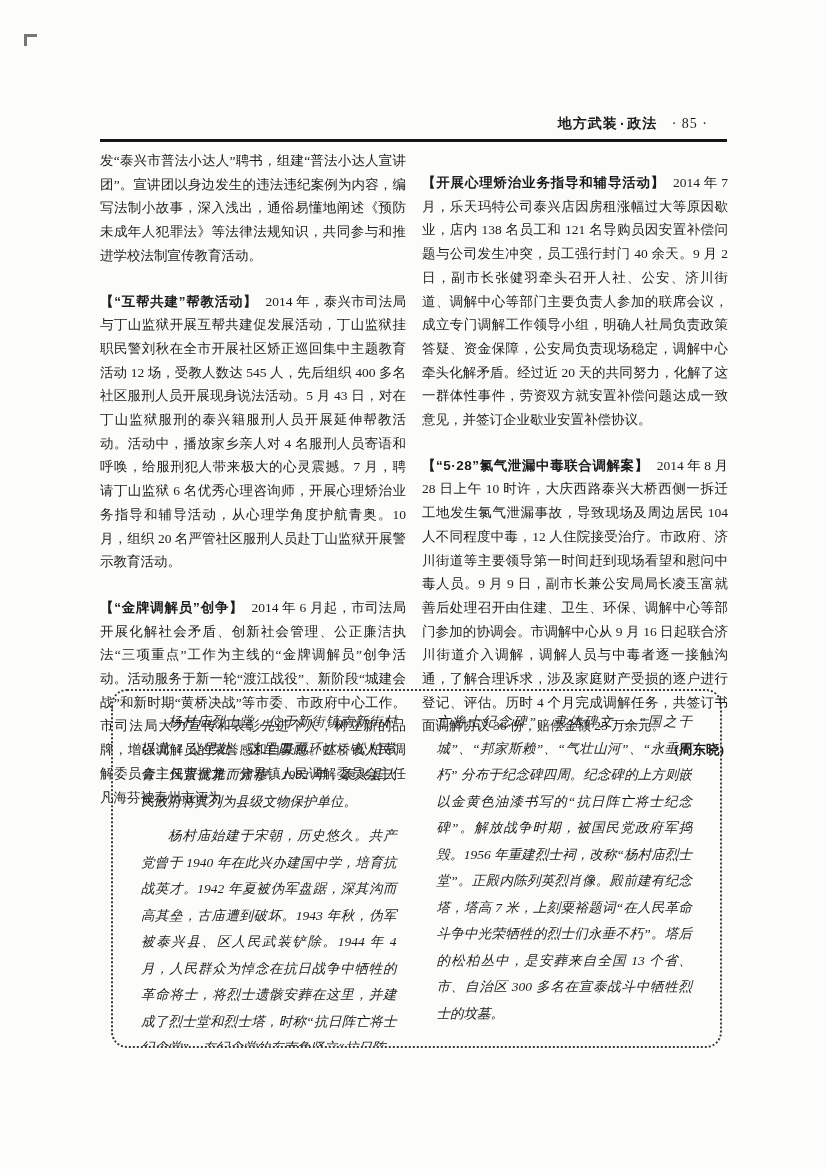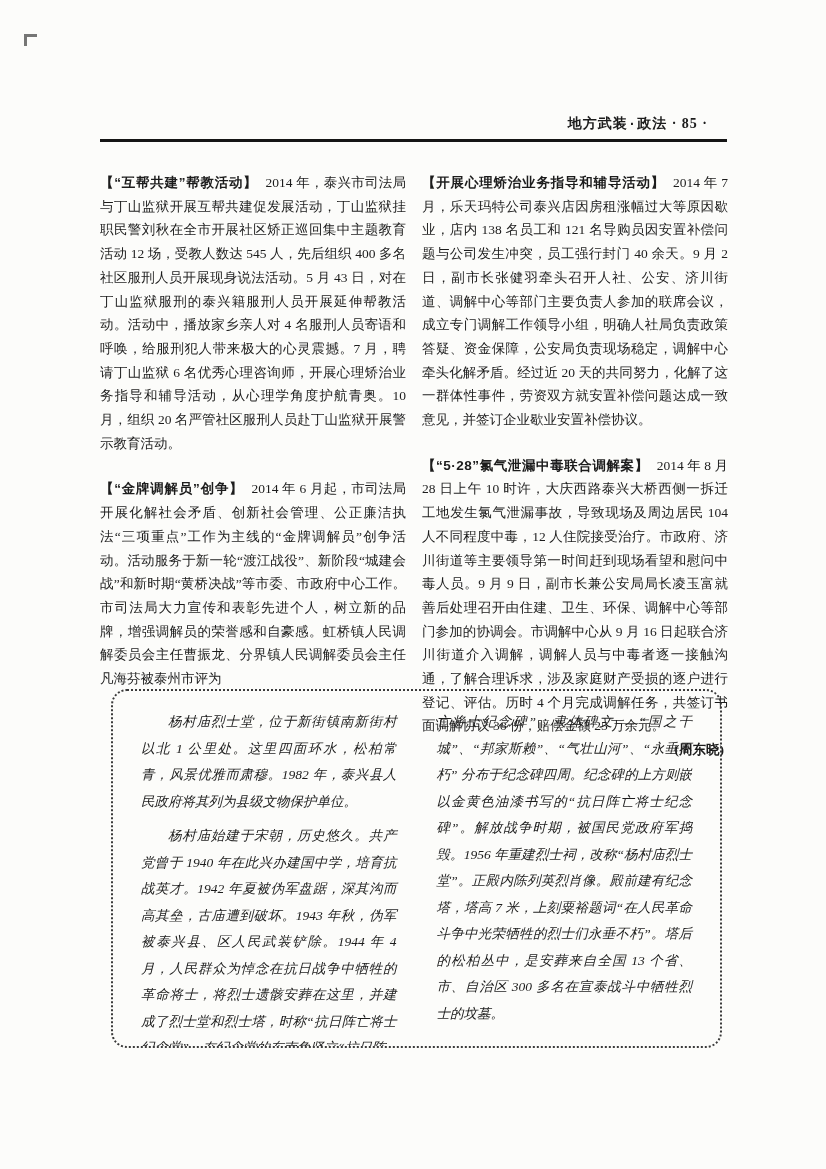--- a/index.html
+++ b/index.html
@@ -14,21 +14,21 @@
   }
   .scan-mark{
     position:absolute;left:24px;top:34px;width:10px;height:9px;
     border-left:3px solid #555;border-top:3px solid #555;opacity:.8;
   }
   .page-header{
     position:absolute;top:115px;left:100px;width:608px;
     text-align:right;font-size:14px;letter-spacing:1px;
   }
   .section-title{font-weight:700;font-family:Liberation Mono, monospace;}
-  .page-number{font-family:"Liberation Serif",serif;font-weight:700;}
+  .page-number{margin-left:10px;font-family:"Liberation Serif",serif;font-weight:400;}
   .header-rule{
     position:absolute;left:100px;top:139px;width:627px;height:3px;background:#151515;
   }
   .body-columns{
     position:absolute;left:100px;top:149px;width:628px;
     display:flex;gap:16px;
   }
   .col{width:306px;font-size:13.5px;line-height:23.7px;text-align:justify;}
   .col p{margin:0;}
   .col p.entry{margin-top:22px;}
@@ -74,20 +74,21 @@
 
   <div class="page-header">
     <span class="section-title">地方武装·政法</span>
     <span class="page-number">· 85 ·</span>
   </div>
   <div class="header-rule"></div>
 
   <div class="body-columns">
 
     <div class="col">
+      <p>发“泰兴市普法小达人”聘书，组建“普法小达人宣讲团”。宣讲团以身边发生的违法违纪案例为内容，编写法制小故事，深入浅出，通俗易懂地阐述《预防未成年人犯罪法》等法律法规知识，共同参与和推进学校法制宣传教育活动。</p>
       <p class="entry"><span class="entry-title">【“互帮共建”帮教活动】</span><span>2014 年，泰兴市司法局与丁山监狱开展互帮共建促发展活动，丁山监狱挂职民警刘秋在全市开展社区矫正巡回集中主题教育活动 12 场，受教人数达 545 人，先后组织 400 多名社区服刑人员开展现身说法活动。5 月 43 日，对在丁山监狱服刑的泰兴籍服刑人员开展延伸帮教活动。活动中，播放家乡亲人对 4 名服刑人员寄语和呼唤，给服刑犯人带来极大的心灵震撼。7 月，聘请丁山监狱 6 名优秀心理咨询师，开展心理矫治业务指导和辅导活动，从心理学角度护航青奥。10 月，组织 20 名严管社区服刑人员赴丁山监狱开展警示教育活动。</span></p>
       <p class="entry"><span class="entry-title">【“金牌调解员”创争】</span><span>2014 年 6 月起，市司法局开展化解社会矛盾、创新社会管理、公正廉洁执法“三项重点”工作为主线的“金牌调解员”创争活动。活动服务于新一轮“渡江战役”、新阶段“城建会战”和新时期“黄桥决战”等市委、市政府中心工作。市司法局大力宣传和表彰先进个人，树立新的品牌，增强调解员的荣誉感和自豪感。虹桥镇人民调解委员会主任曹振龙、分界镇人民调解委员会主任凡海芬被泰州市评为</span></p>
     </div>
 
     <div class="col">
       <p class="entry"><span class="entry-title">【开展心理矫治业务指导和辅导活动】</span><span>2014 年 7 月，乐天玛特公司泰兴店因房租涨幅过大等原因歇业，店内 138 名员工和 121 名导购员因安置补偿问题与公司发生冲突，员工强行封门 40 余天。9 月 2 日，副市长张健羽牵头召开人社、公安、济川街道、调解中心等部门主要负责人参加的联席会议，成立专门调解工作领导小组，明确人社局负责政策答疑、资金保障，公安局负责现场稳定，调解中心牵头化解矛盾。经过近 20 天的共同努力，化解了这一群体性事件，劳资双方就安置补偿问题达成一致意见，并签订企业歇业安置补偿协议。</span></p>
       <p class="entry"><span class="entry-title">【“5·28”氯气泄漏中毒联合调解案】</span><span>2014 年 8 月 28 日上午 10 时许，大庆西路泰兴大桥西侧一拆迁工地发生氯气泄漏事故，导致现场及周边居民 104 人不同程度中毒，12 人住院接受治疗。市政府、济川街道等主要领导第一时间赶到现场看望和慰问中毒人员。9 月 9 日，副市长兼公安局局长凌玉富就善后处理召开由住建、卫生、环保、调解中心等部门参加的协调会。市调解中心从 9 月 16 日起联合济川街道介入调解，调解人员与中毒者逐一接触沟通，了解合理诉求，涉及家庭财产受损的逐户进行登记、评估。历时 4 个月完成调解任务，共签订书面调解协议 36 份，赔偿金额 25 万余元。</span></p>
       <p class="byline">(周东晓)</p>
     </div>
 

